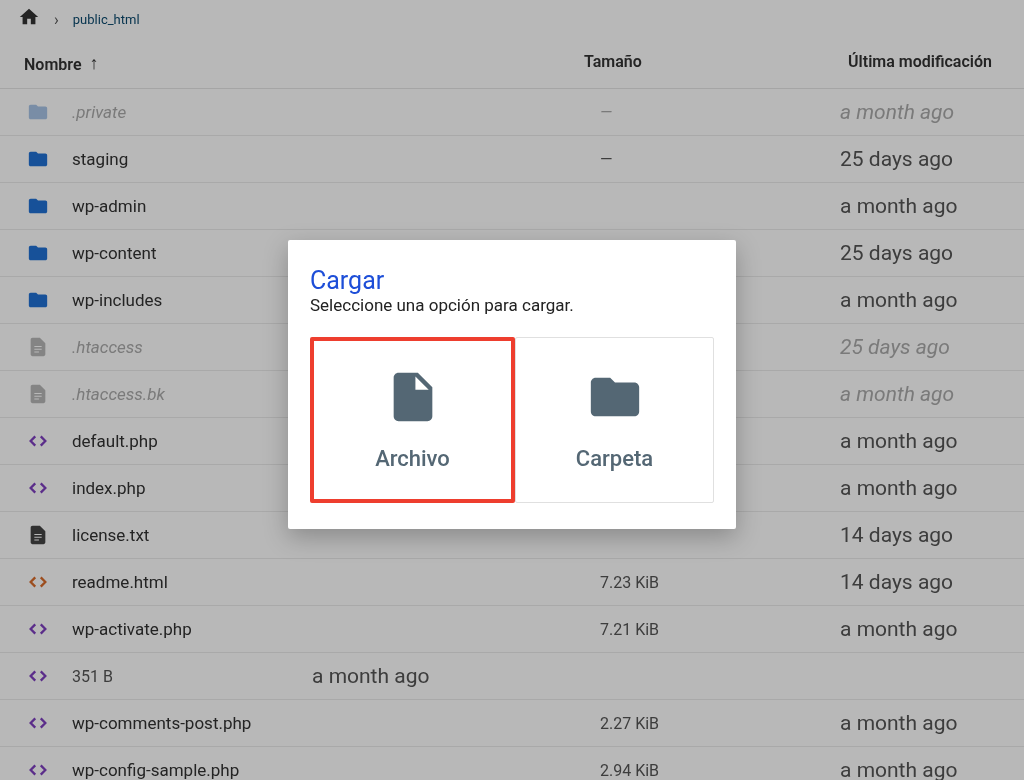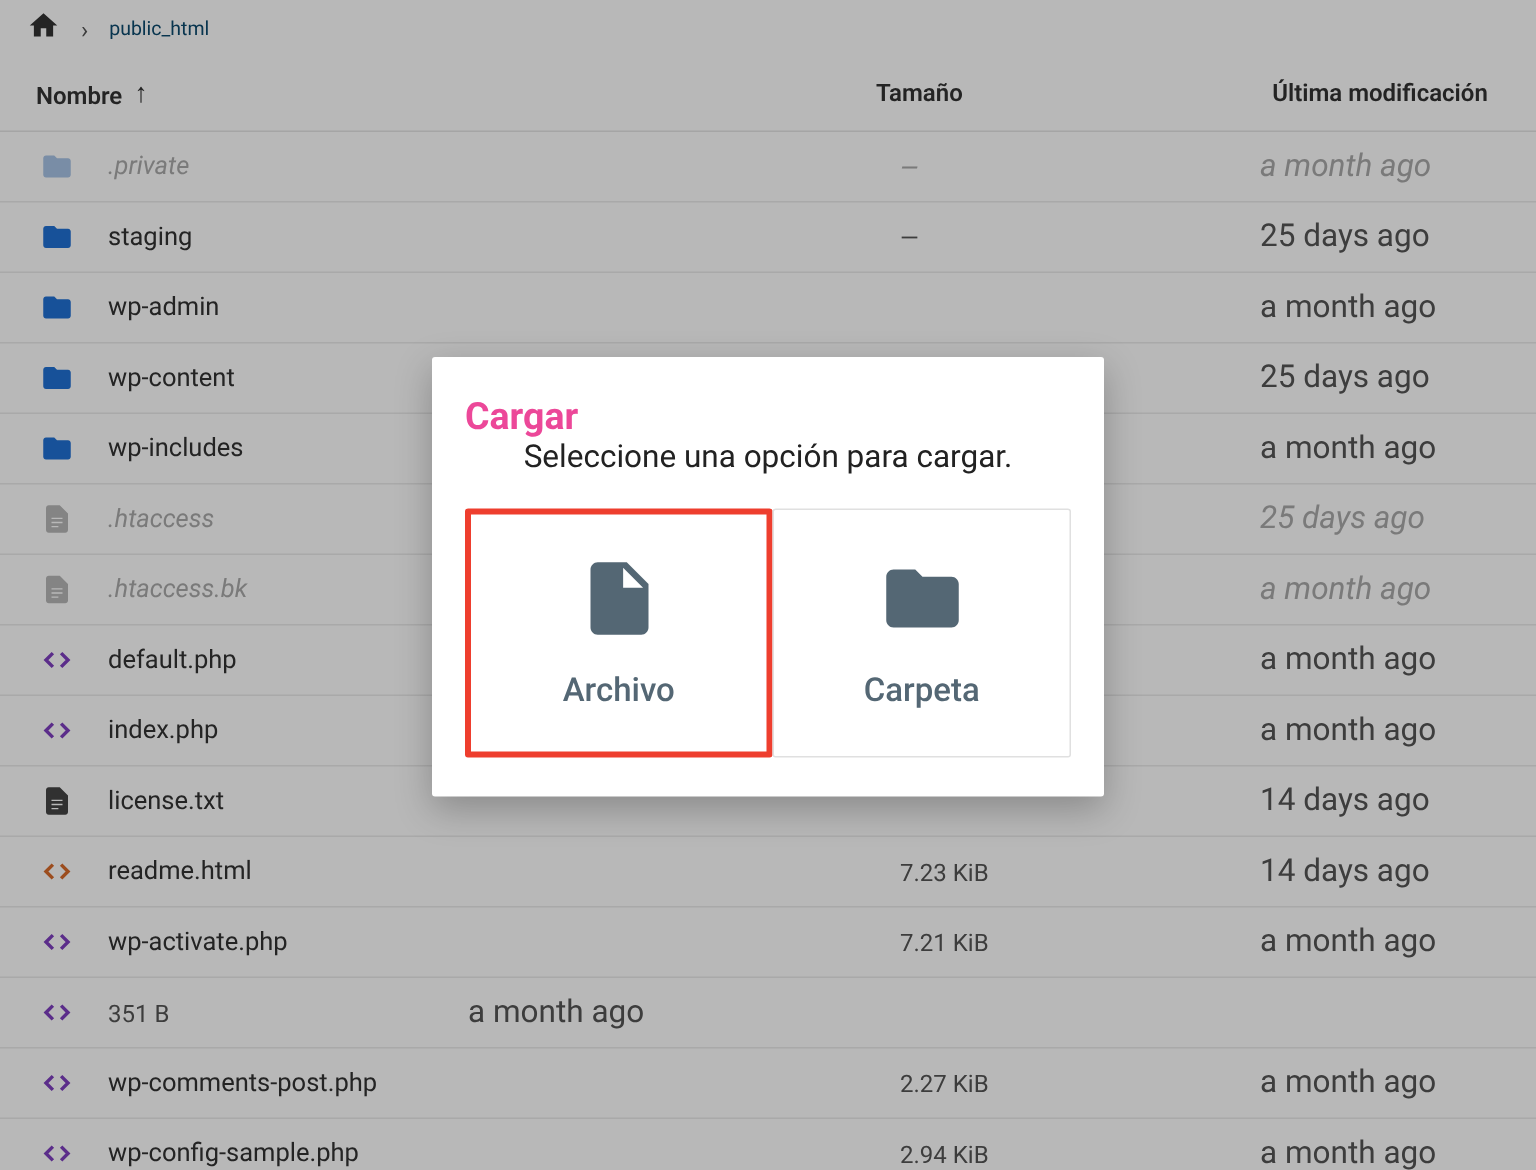--- a/index.html
+++ b/index.html
@@ -95,28 +95,27 @@
       background: #fff;
       width: 448px;
       border-radius: 2px;
       box-shadow: 0 8px 24px rgba(0,0,0,0.25);
       padding: 26px 22px 26px 22px;
       position: relative;
       top: -6px;
     }
     .modal-title {
       font-size: 25px;
-      font-weight: 700;
-      color: #ec4899;
+      font-weight: 400;
+      color: #1d4ed8;
     }
     .modal-subtitle {
-      font-size: 21px;
+      font-size: 17px;
       color: #222;
       margin-bottom: 22px;
-      text-align: center;
     }
     .modal-options {
       display: flex;
     }
     .option-card {
       flex: 1;
       height: 166px;
       border: 1px solid #e0e0e0;
       border-radius: 2px;
       display: flex;

